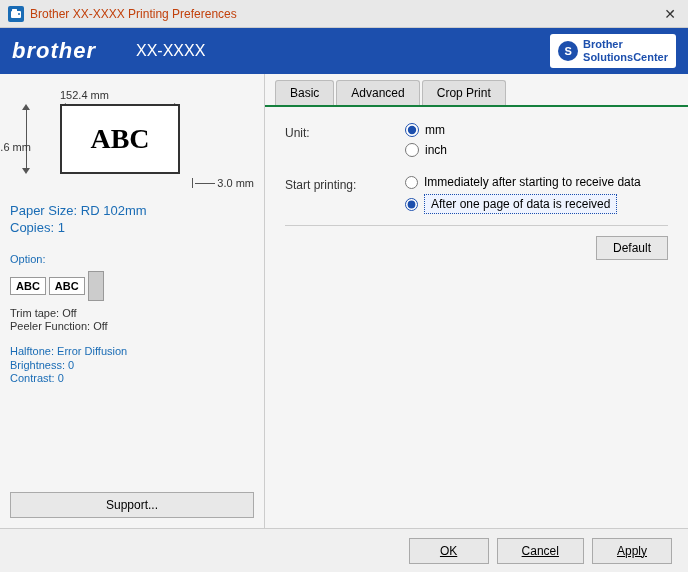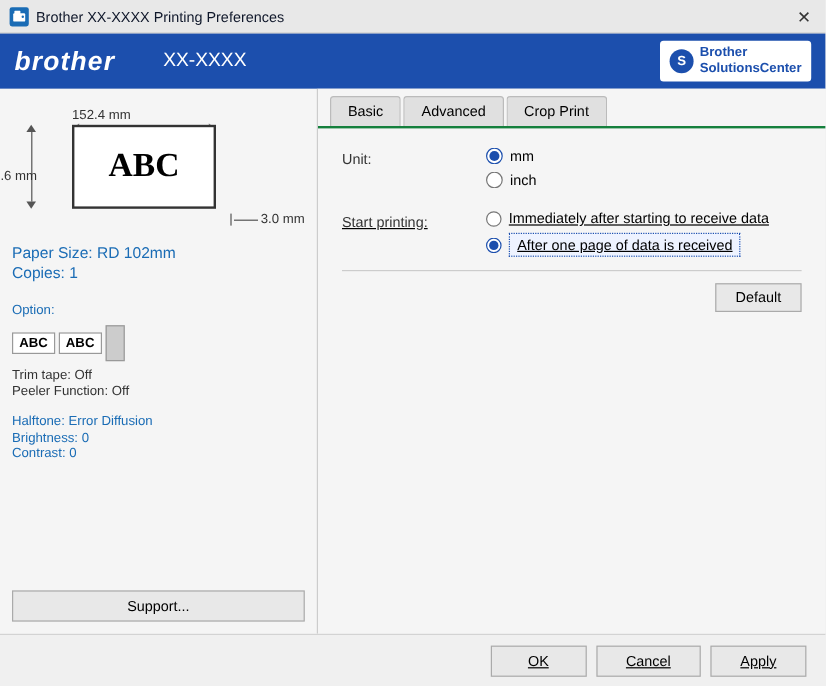--- a/index.html
+++ b/index.html
@@ -6,21 +6,21 @@
     body { font-family: 'Segoe UI', Tahoma, Arial, sans-serif; font-size: 12px; background: #f0f0f0; width: 688px; height: 572px; overflow: hidden; }
 
     
     .title-bar {
       display: flex; align-items: center; justify-content: space-between;
       background: #e8e8e8; height: 28px; padding: 0 8px;
       border-bottom: 1px solid #ccc;
     }
     .title-bar-left { display: flex; align-items: center; gap: 6px; }
     .title-bar-icon { width: 16px; height: 16px; background: #1a6cb5; border-radius: 2px; display:flex; align-items:center; justify-content:center; }
-    .title-bar-title { font-size: 12px; color: #0f172a; }
+    .title-bar-title { font-size: 12px; color: #c2410c; }
     .title-bar-close {
       width: 20px; height: 20px; display: flex; align-items: center; justify-content: center;
       font-size: 14px; cursor: pointer; color: #333;
     }
 
     
     .header-bar {
       background: #1c4fad; height: 46px; display: flex; align-items: center; justify-content: space-between; padding: 4px 12px;
     }
     .brother-logo { color: white; font-size: 22px; font-weight: bold; font-style: italic; letter-spacing: 1px; font-family: Arial Black, Arial, sans-serif; }
@@ -81,21 +81,21 @@
     .tab.active { background: #f5f5f5; border-bottom: 2px solid #f5f5f5; margin-bottom: -2px; z-index: 1; font-weight: normal; }
 
     
     .tab-content { padding: 16px 20px; flex: 1; }
 
     .form-row { display: flex; align-items: flex-start; margin-bottom: 18px; }
     .form-label { width: 120px; font-size: 12px; color: #333; padding-top: 3px; }
     .form-controls { display: flex; flex-direction: column; gap: 6px; }
     .radio-row { display: flex; align-items: center; gap: 6px; font-size: 12px; }
     .radio-row input[type="radio"] { margin: 0; width: 14px; height: 14px; accent-color: #1c4fad; }
-    .start-printing-row { display: flex; align-items: flex-start; margin-bottom: 14px; text-decoration: underline; }
+    .start-printing-row { display: flex; align-items: flex-start; margin-bottom: 14px; }
     .start-label { width: 120px; font-size: 12px; color: #333; padding-top: 3px; }
     .start-options { display: flex; flex-direction: column; gap: 8px; }
     .radio-option { display: flex; align-items: center; gap: 6px; font-size: 12px; }
     .radio-option input[type="radio"] { margin: 0; accent-color: #1c4fad; }
     .highlighted-option { border: 1px dotted #1c4fad; padding: 2px 6px; background: #eef3ff; }
 
     .divider { height: 1px; background: #ccc; margin: 10px 0 10px; }
 
     .default-btn-row { display: flex; justify-content: flex-end; margin-top: 8px; }
     .default-btn { padding: 4px 16px; background: #e8e8e8; border: 1px solid #aaa; cursor: pointer; font-size: 12px; }

